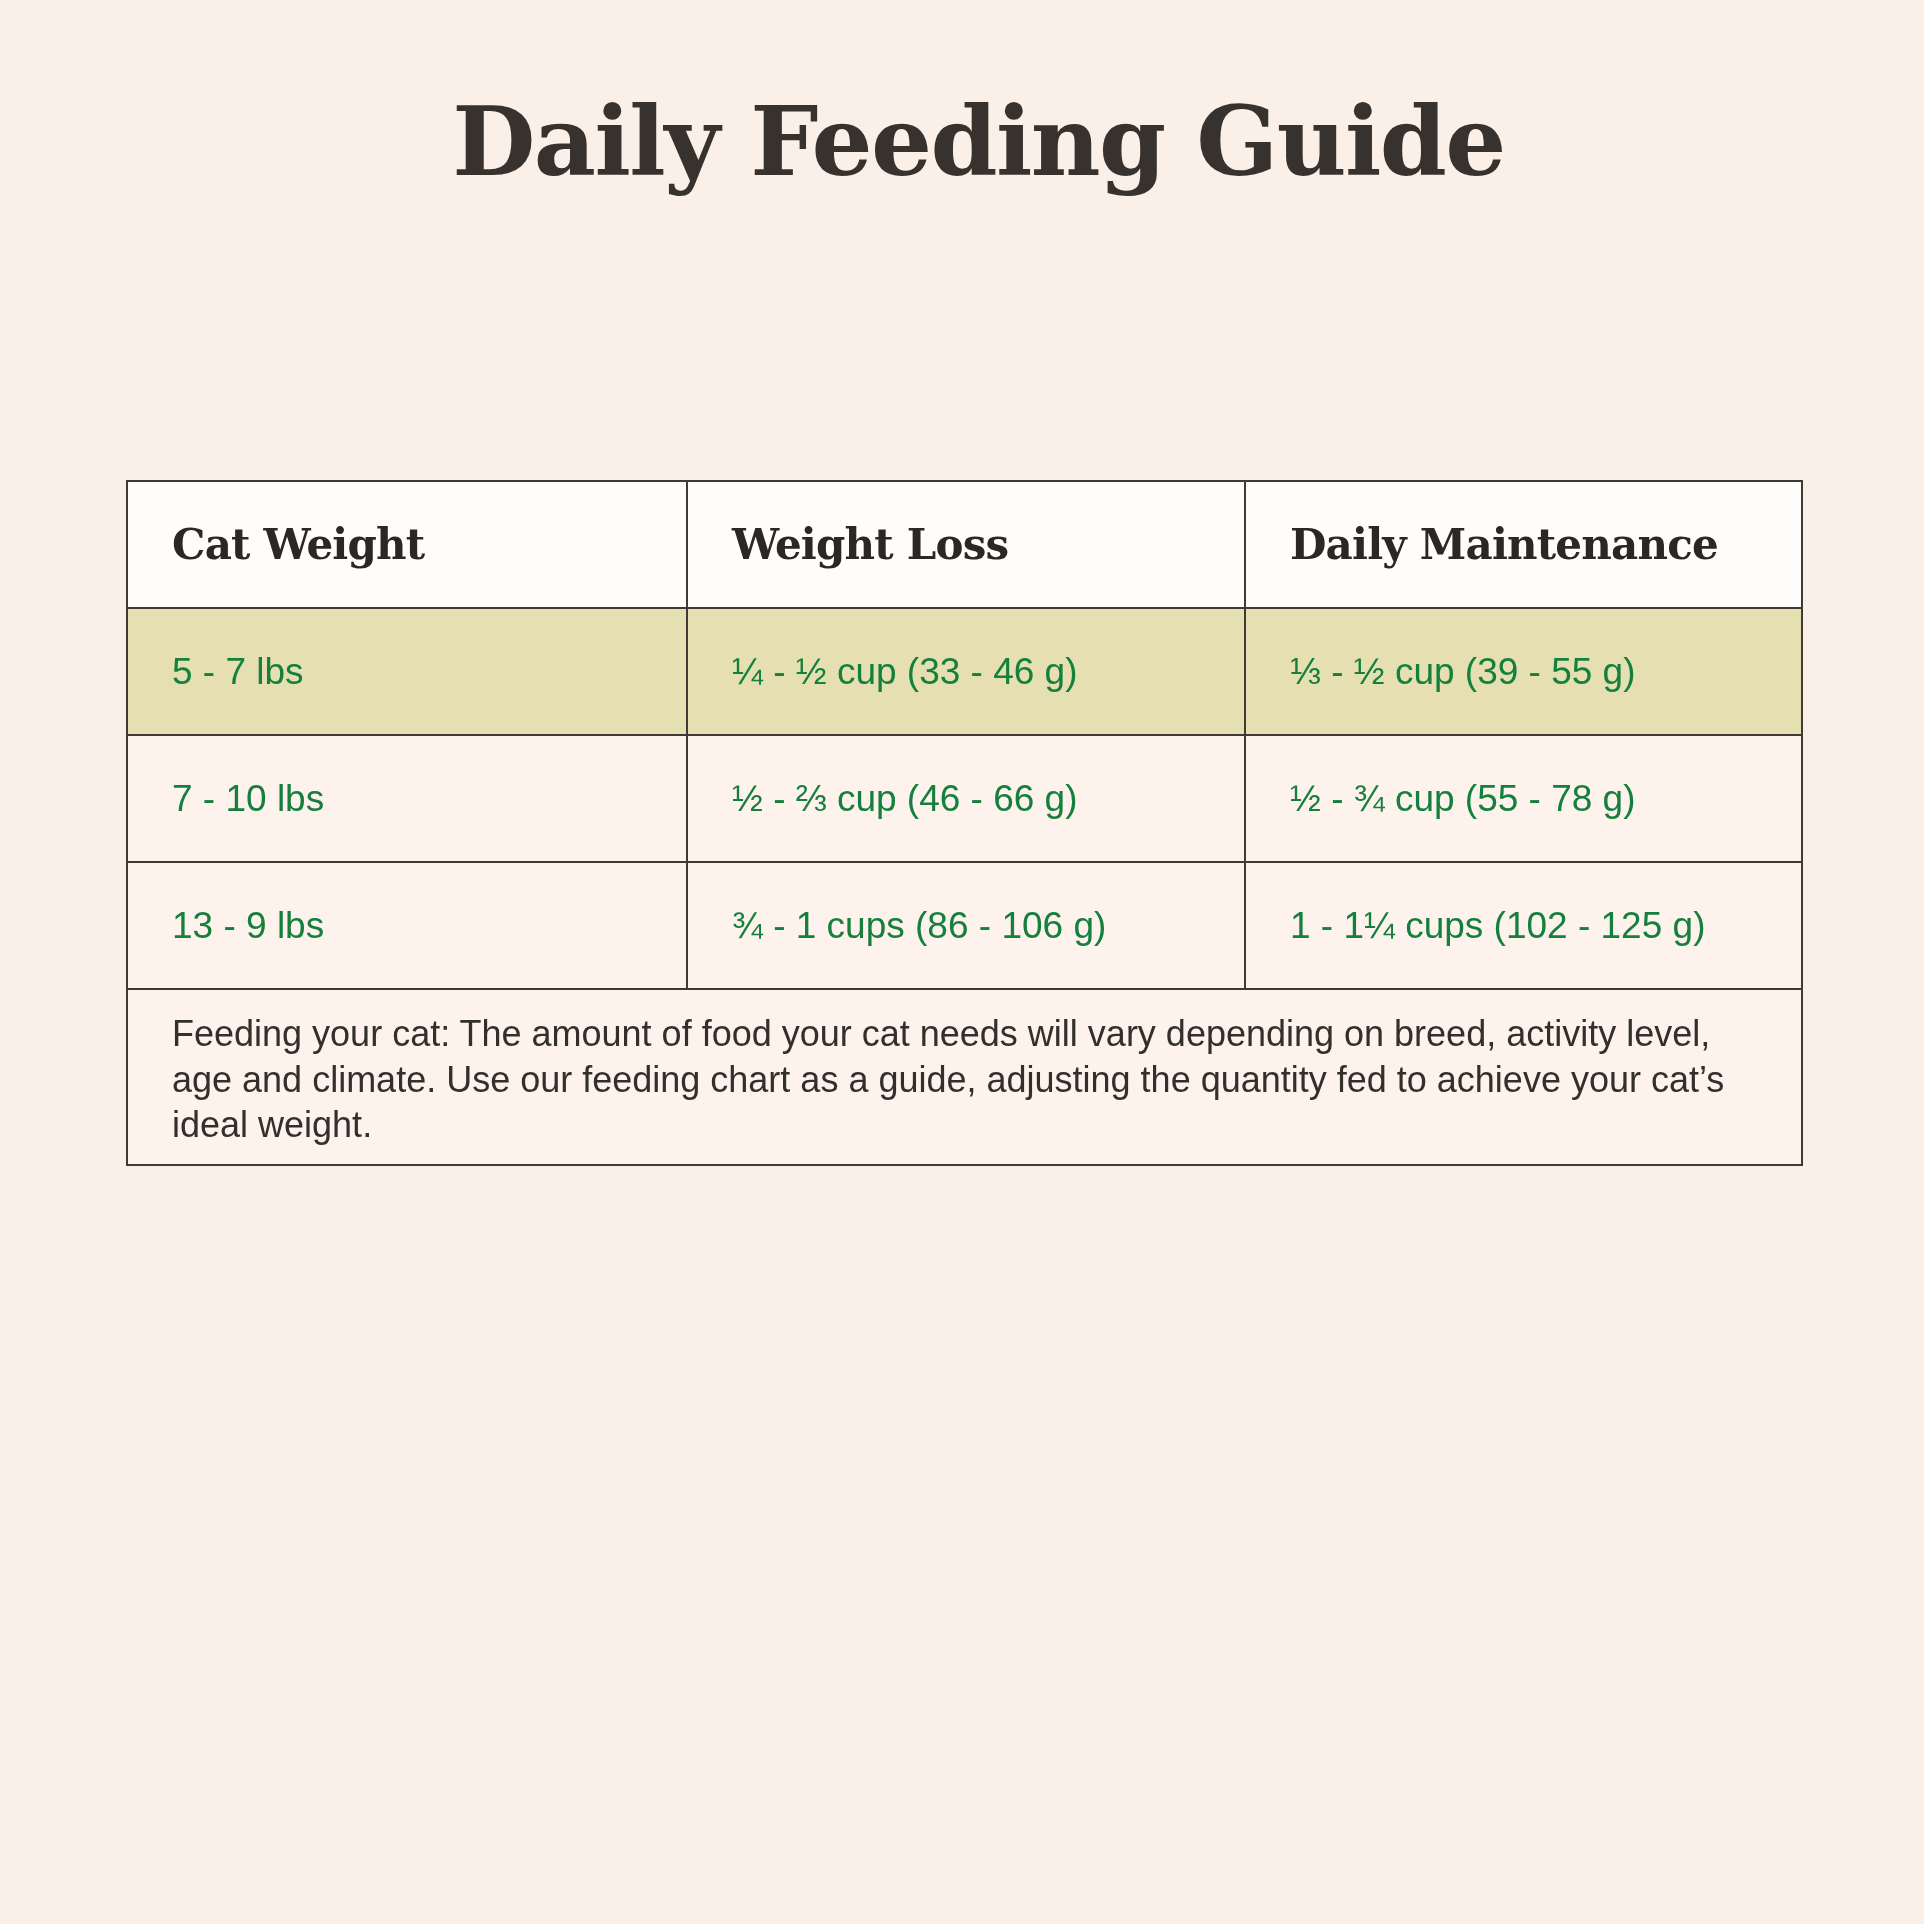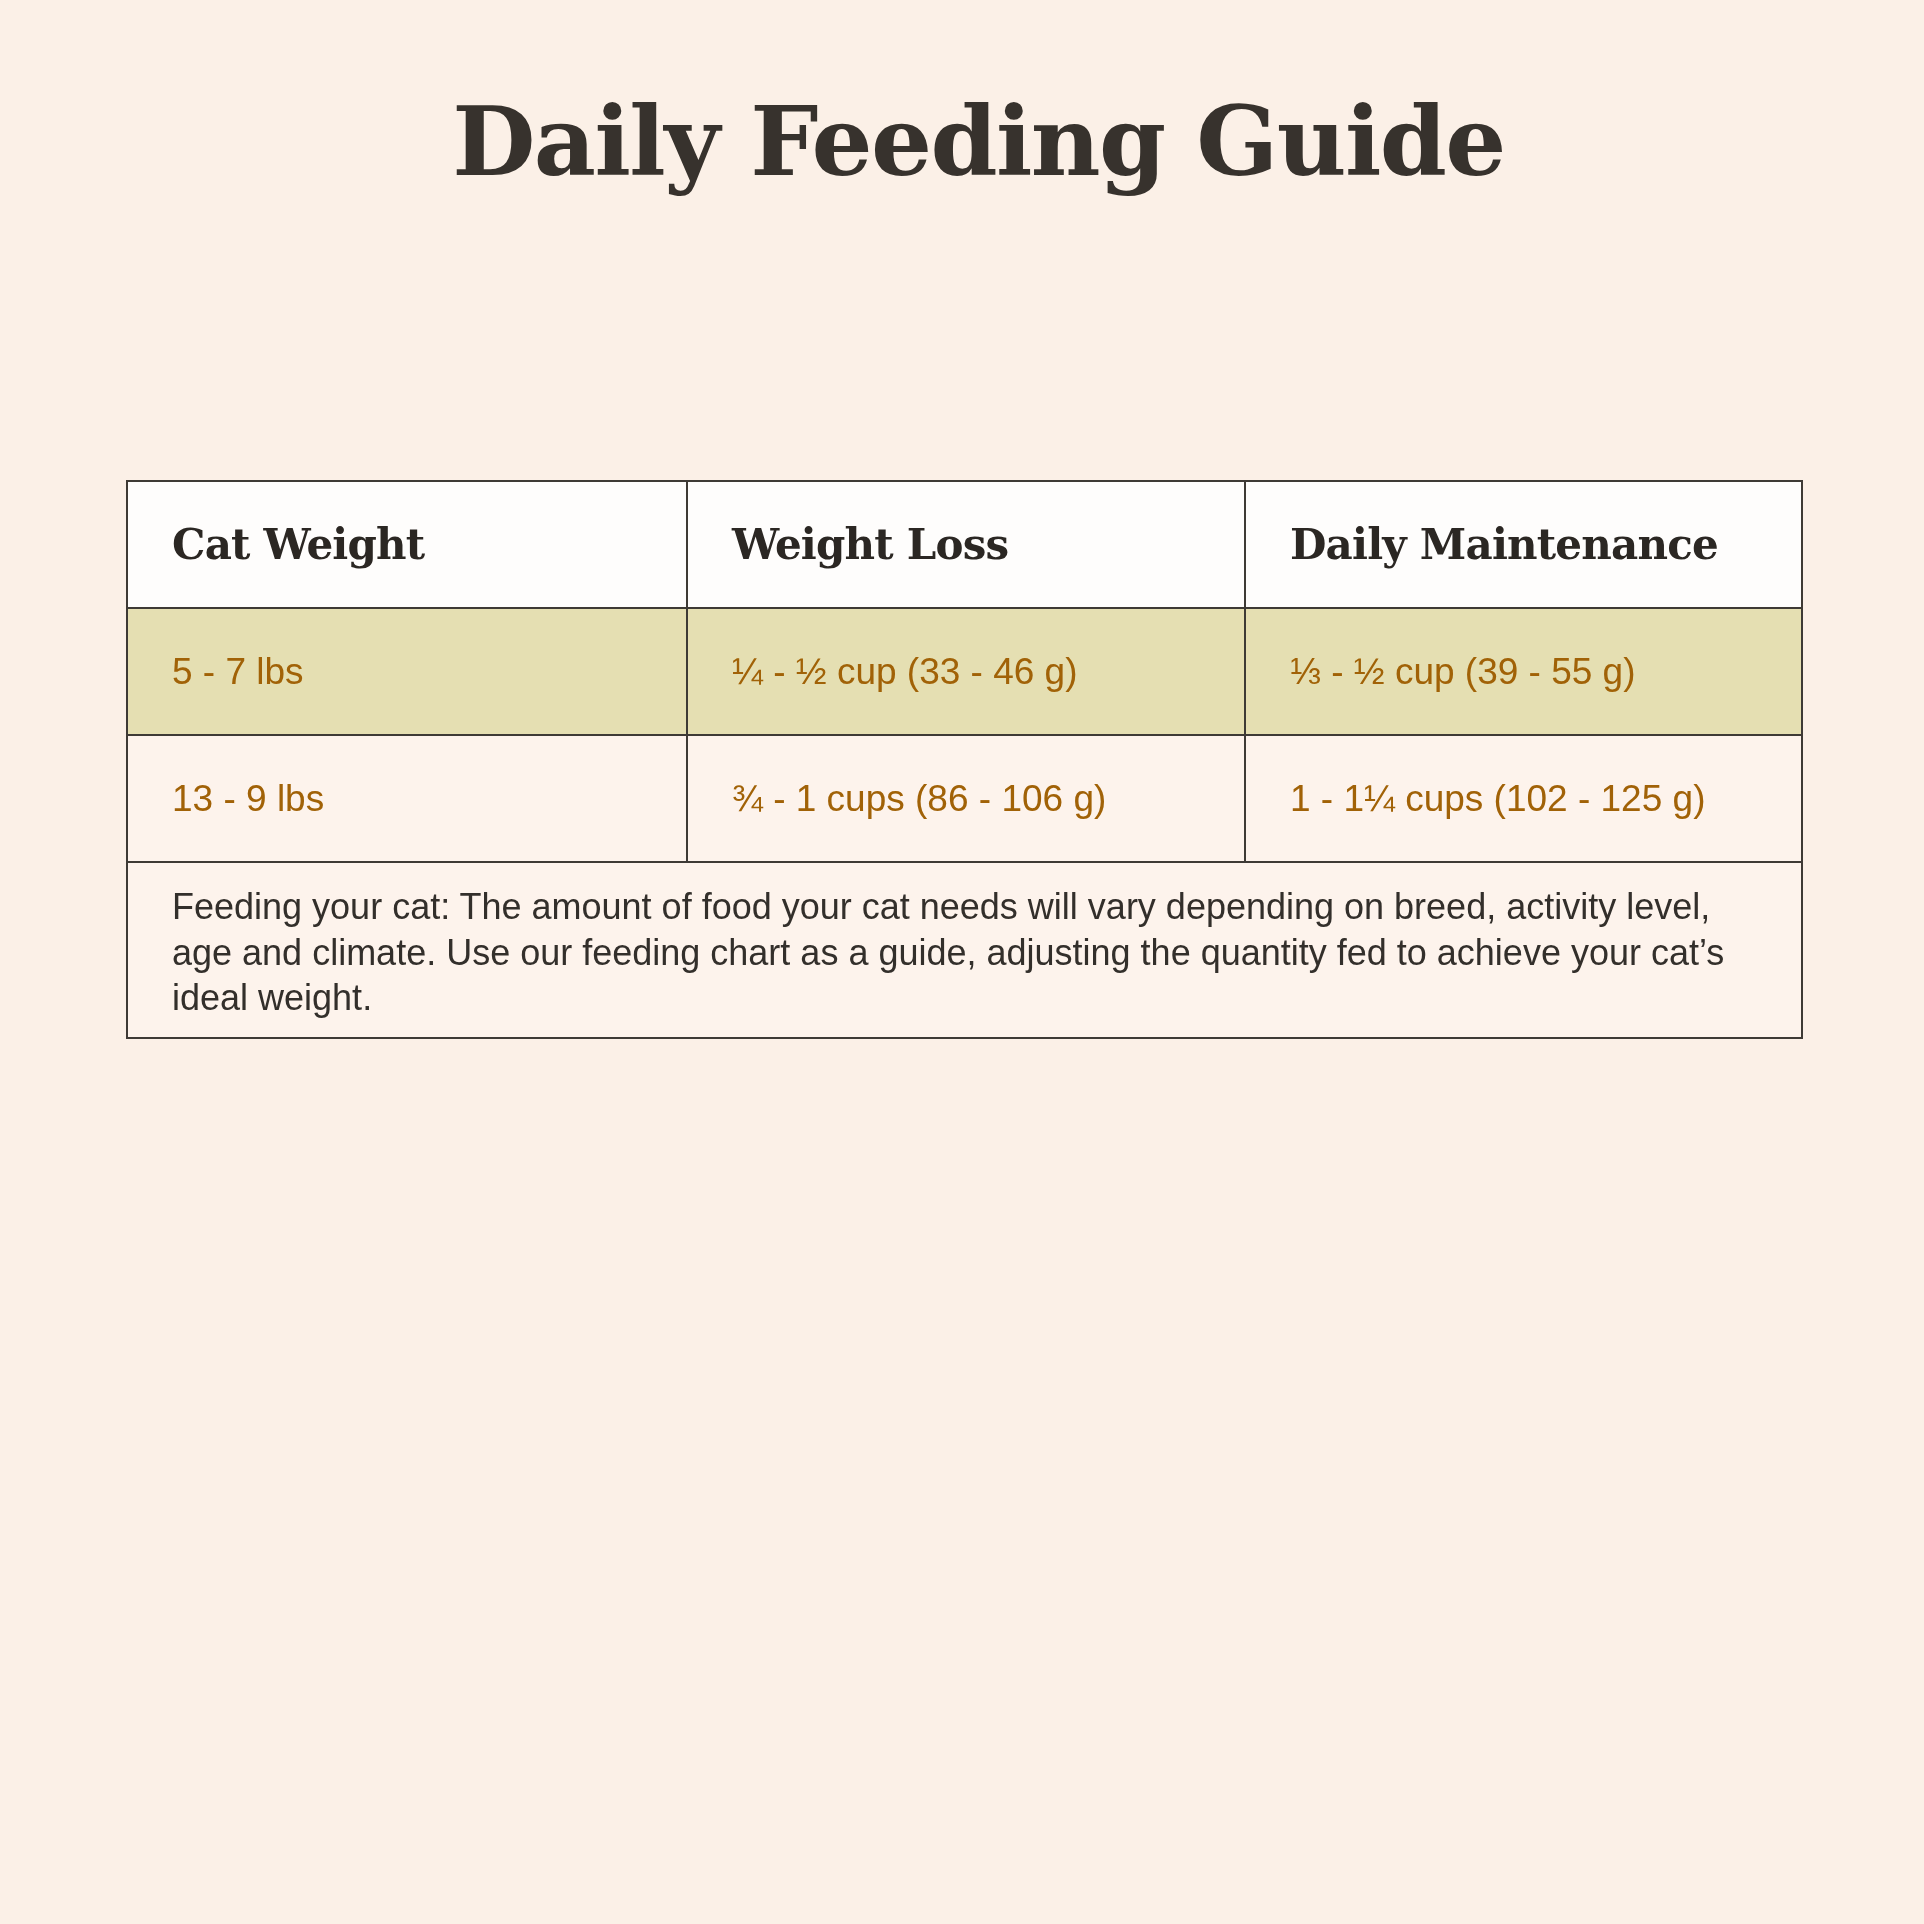--- a/index.html
+++ b/index.html
@@ -47,21 +47,21 @@
     padding: 0 16px 0 44px;
     color: #2b2723;
     letter-spacing: -0.8px;
     margin-left: 20px;
   }
   .feeding-table td.data-cell {
     height: 127px;
     font-size: 37px;
     padding: 0 16px 0 44px;
     vertical-align: middle;
-    color: #a16207;
+    color: #15803d;
   }
   .feeding-table tr.stripe td.data-cell { background: var(--stripe_bg, #e5dfb2); }
   .feeding-table tr.plain  td.data-cell { background: var(--row_bg, #fdf3ec); }
   .feeding-table td.note-cell {
     background: var(--row_bg, #fdf3ec);
     font-size: 36px;
     line-height: 1.27;
     padding: 21px 70px 16px 44px;
     vertical-align: top;
     color: #332f2b;
@@ -87,20 +87,25 @@
       <th>Daily Maintenance</th>
     </tr>
   </thead>
   <tbody>
     <tr class="stripe">
       <td class="data-cell">5 - 7 lbs</td>
       <td class="data-cell">¼ - ½ cup (33 - 46 g)</td>
       <td class="data-cell">⅓ - ½ cup (39 - 55 g)</td>
     </tr>
     <tr class="plain">
+      <td class="data-cell">7 - 10 lbs</td>
+      <td class="data-cell">½ - ⅔ cup (46 - 66 g)</td>
+      <td class="data-cell">½ - ¾ cup (55 - 78 g)</td>
+    </tr>
+    <tr class="plain">
       <td class="data-cell">13 - 9 lbs</td>
       <td class="data-cell">¾ - 1 cups (86 - 106 g)</td>
       <td class="data-cell">1 - 1¼ cups (102 - 125 g)</td>
     </tr>
     <tr>
       <td class="note-cell note-1" colspan="3">Feeding your cat: The amount of food your cat needs will vary depending on breed, activity level, age and climate. Use our feeding chart as a guide, adjusting the quantity fed to achieve your cat’s ideal weight.</td>
     </tr>
   </tbody>
 </table>
 

